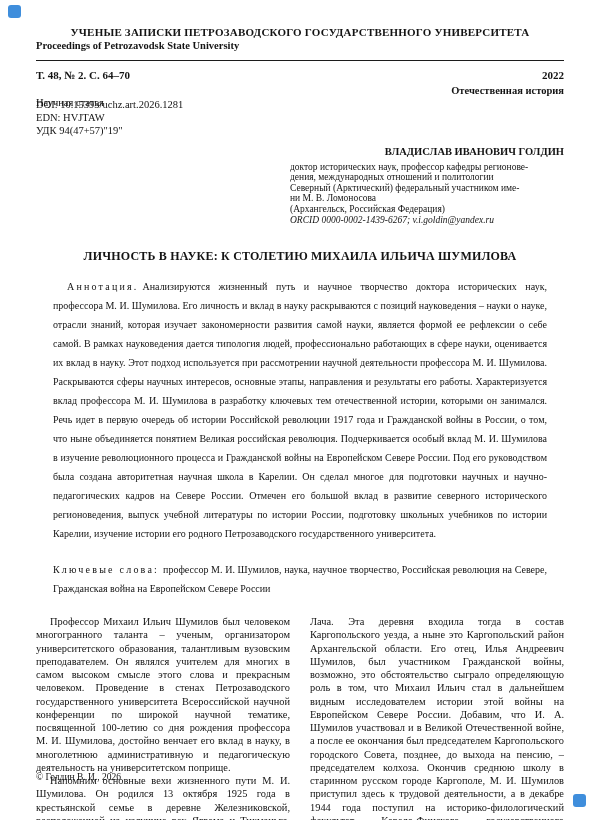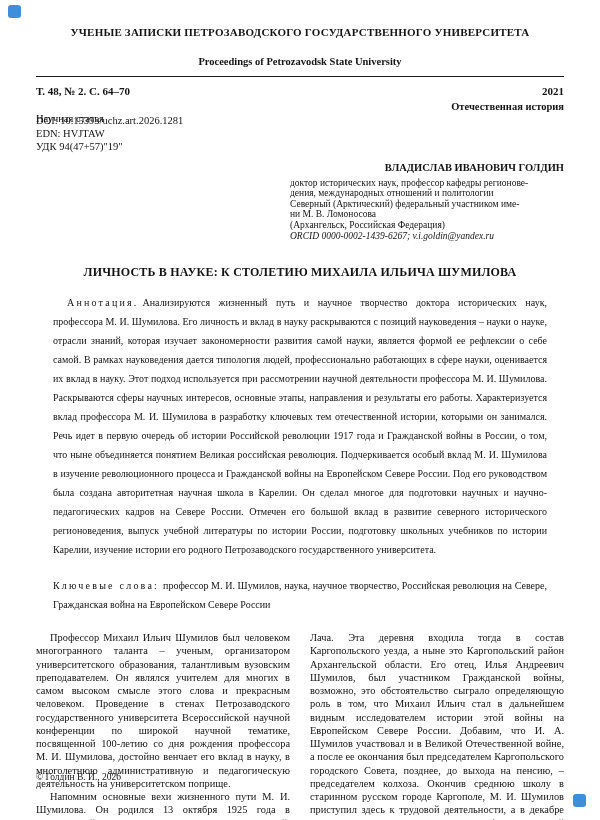--- a/index.html
+++ b/index.html
@@ -14,21 +14,21 @@
   .content { padding:26px 36px 0 36px; }
 
   .corner-marker {
     position:absolute; width:13px; height:13px;
     border-radius:3px;
   }
   .corner-marker.tl { left:8px; top:5px; }
   .corner-marker.br { left:573px; top:794px; }
 
   .j-title { text-align:center; font-weight:bold; font-size:11px; letter-spacing:0.2px; }
-  .j-sub   { text-align:center; font-weight:bold; font-size:10.5px; margin-top:18px; }
+  .j-sub   { font-weight:bold; font-size:10.5px; margin-top:2px; }
   .rule    { border:none; border-top:1.4px solid #1c1c1c; margin:9px 0 0 0; }
 
   .meta-row1 { display:flex; justify-content:space-between; font-weight:bold; font-size:11px; margin-top:8px; }
   .meta-row2 { position:relative; font-size:10.5px; margin-top:4px; height:13px; }
   .meta-row2 .left { position:absolute; left:0; top:12px; }
   .meta-row2 .center { position:absolute; left:0; right:0; top:0; text-align:right; font-weight:bold; }
   .meta-line { font-size:10.5px; line-height:13px; }
 
   .author-block { width:274px; margin-left:auto; margin-top:10px; font-size:9.5px; line-height:10.6px; }
   .author-name { text-align:right; font-weight:bold; font-size:10.5px; margin-bottom:4px; }
@@ -59,21 +59,21 @@
   <span class="corner-marker br" style="background: rgb(63, 142, 220);"></span>
 
   <div class="content">
 
     <div class="j-title">УЧЕНЫЕ ЗАПИСКИ ПЕТРОЗАВОДСКОГО ГОСУДАРСТВЕННОГО УНИВЕРСИТЕТА</div>
     <div class="j-sub">Proceedings of Petrozavodsk State University</div>
     <hr class="rule">
 
     <div class="meta-row1">
       <span>Т. 48, № 2. С. 64–70</span>
-      <span>2021</span>
+      <span>2022</span>
     </div>
 
     <div class="meta-row2">
       <span class="left">Научная статья</span>
       <span class="center">Отечественная история</span>
     </div>
 
     <div class="meta-line">DOI: 10.15393/uchz.art.2026.1281</div>
     <div class="meta-line">EDN: HVJTAW</div>
     <div class="meta-line">УДК 94(47+57)"19"</div>

